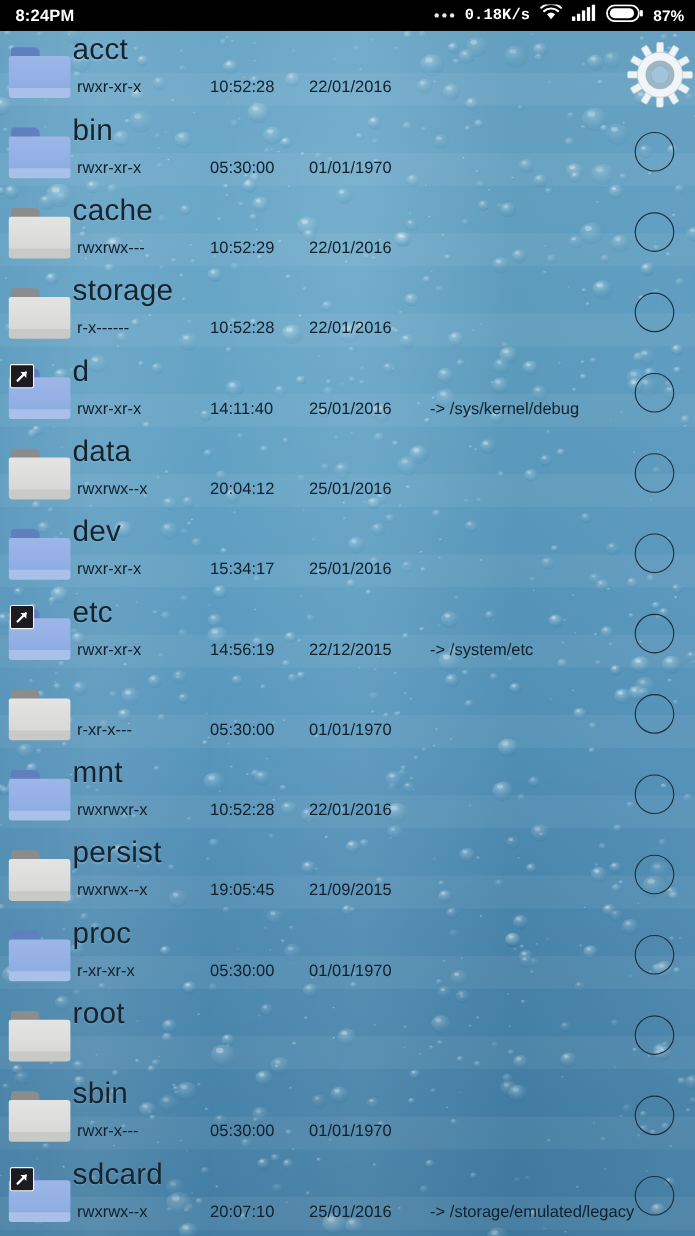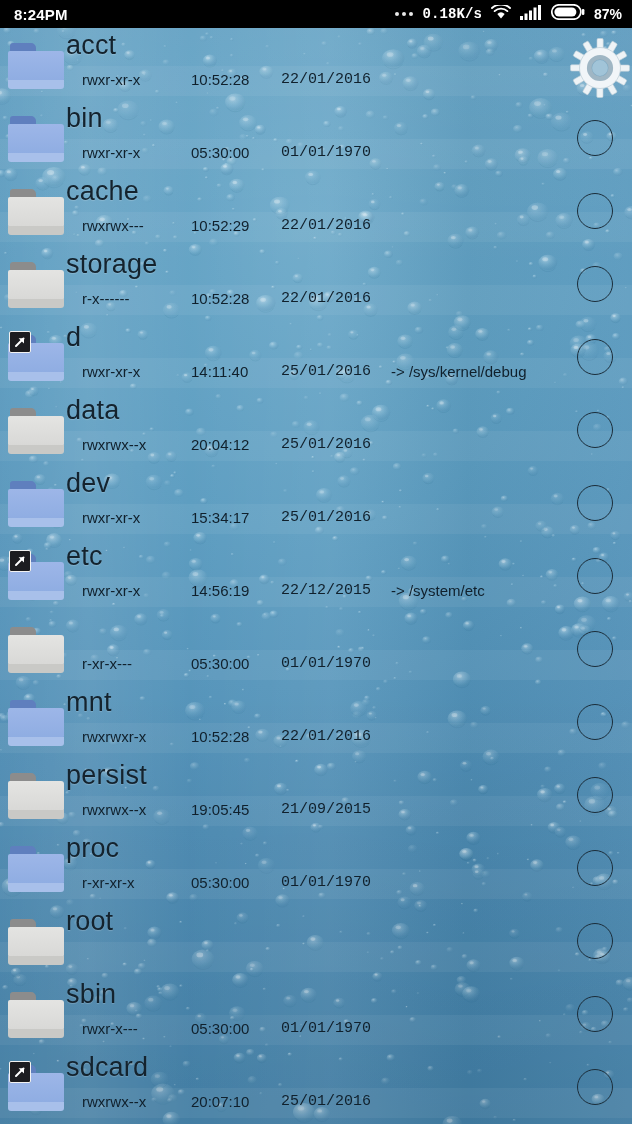--- a/index.html
+++ b/index.html
@@ -151,23 +151,23 @@
     text-shadow:0 1px 1px rgba(255,255,255,0.18);
   }
   .meta-row {
     position:absolute;
     left:66px; top:43px;
     width:560px; height:24px;
     white-space:nowrap;
     color:#10202c;
     font-size:15px;
   }
-  .perm  { position:absolute; left:16px;   top:0; }
+  .perm  { position:absolute; left:4px;   top:0; }
   .time  { position:absolute; left:125px; top:0; }
-  .date  { position:absolute; left:215px; top:0;font-family:Liberation Mono, monospace; }
+  .date  { position:absolute; left:215px; top:0; }
   .target{ position:absolute; left:325px; top:0; }
 
   
   .row-control {
     position:absolute;
     right:14px; top:14px;
     width:46px; height:46px;
   }
   .radio-circle {
     position:absolute; left:5px; top:5px;
@@ -1977,18 +1977,19 @@
             <path d="M3 11 L10.5 3.5" stroke="#ffffff" stroke-width="2" stroke-linecap="round"></path>
             <path d="M5.6 3.2 L11 3.2 L11 8.6 Z" fill="#ffffff"></path>
           </svg>
         </div>
       </div>
       <div class="file-name">sdcard</div>
       <div class="meta-row">
         <span class="perm">rwxrwx--x</span>
         <span class="time">20:07:10</span>
         <span class="date">25/01/2016</span>
+        <span class="target">-&gt; /storage/emulated/legacy</span>
       </div>
       <div class="row-control">
         <span class="radio-circle"></span>
       </div>
     </div>
   </div>
 
 </body></html>

